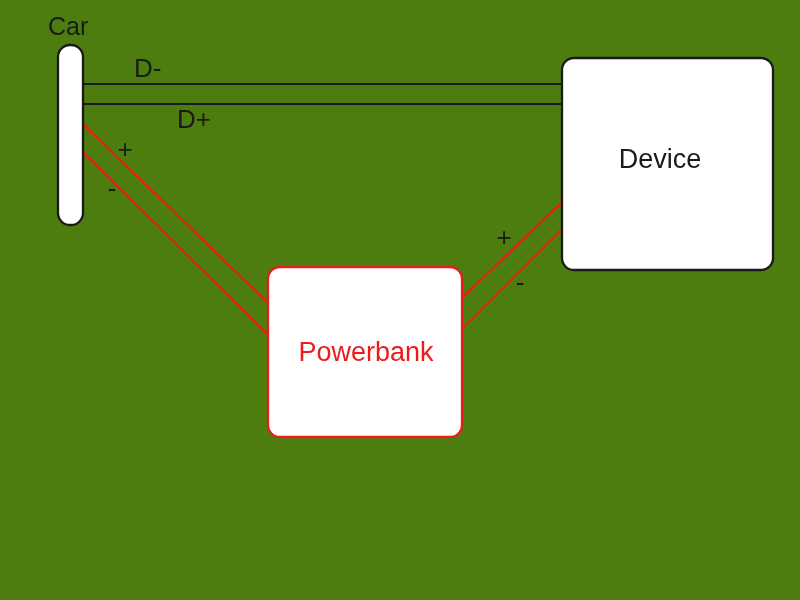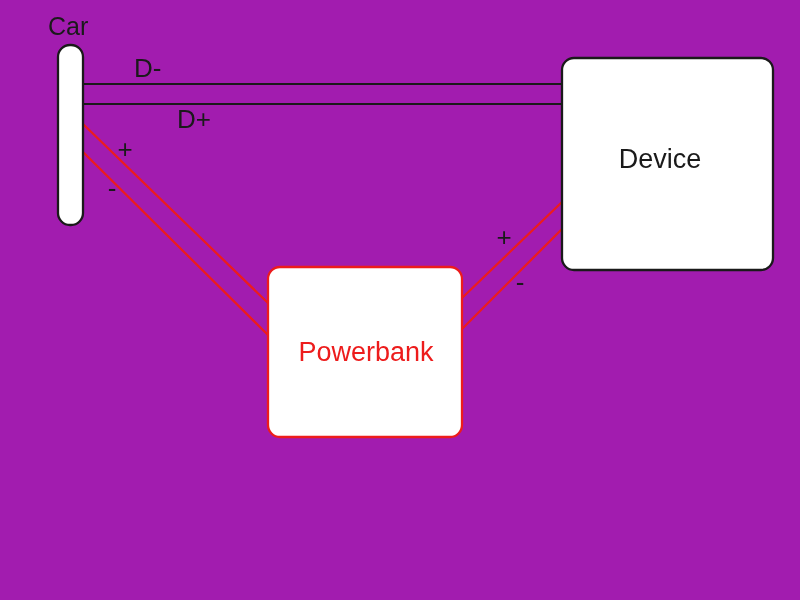--- a/index.html
+++ b/index.html
@@ -7,21 +7,21 @@
     padding: 0;
     width: 800px;
     height: 600px;
     background: #ffffff;
     overflow: hidden;
   }
   .canvas {
     position: relative;
     width: 800px;
     height: 600px;
-    background: #a21caf;
+    background: #4d7c0f;
   }
   svg text {
     font-family: "Liberation Sans", sans-serif;
   }
   .node-label { font-size: 27px; }
   .wire-label { font-size: 26px; }
   .car-label  { font-size: 25px; }
 </style>
 </head>
 <body>

